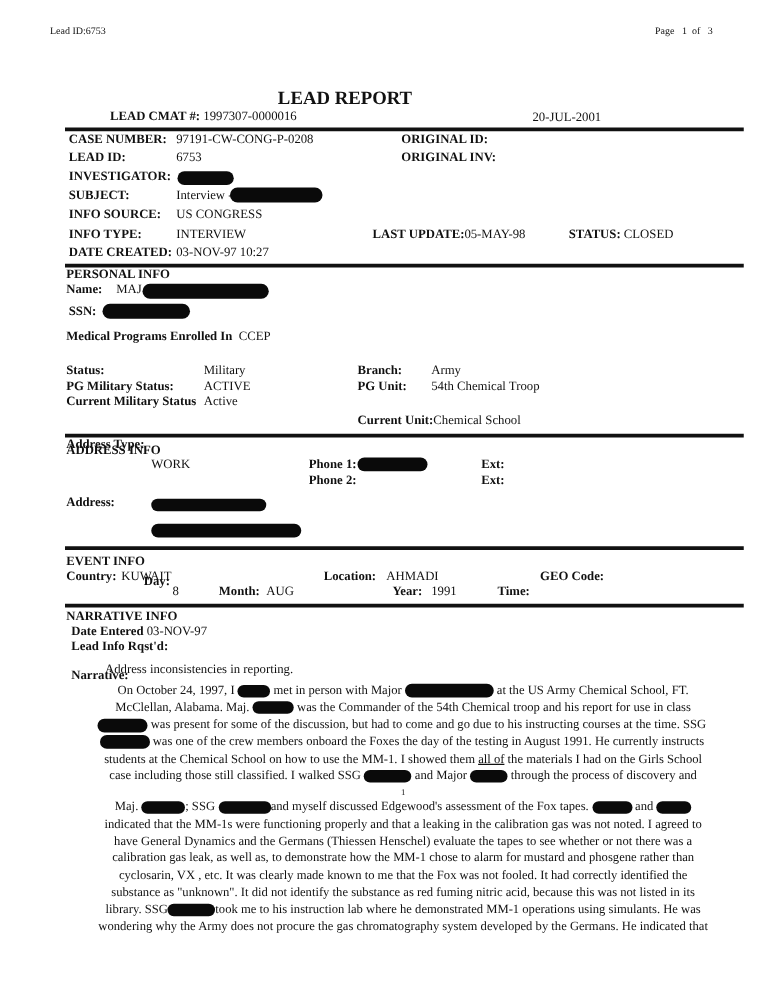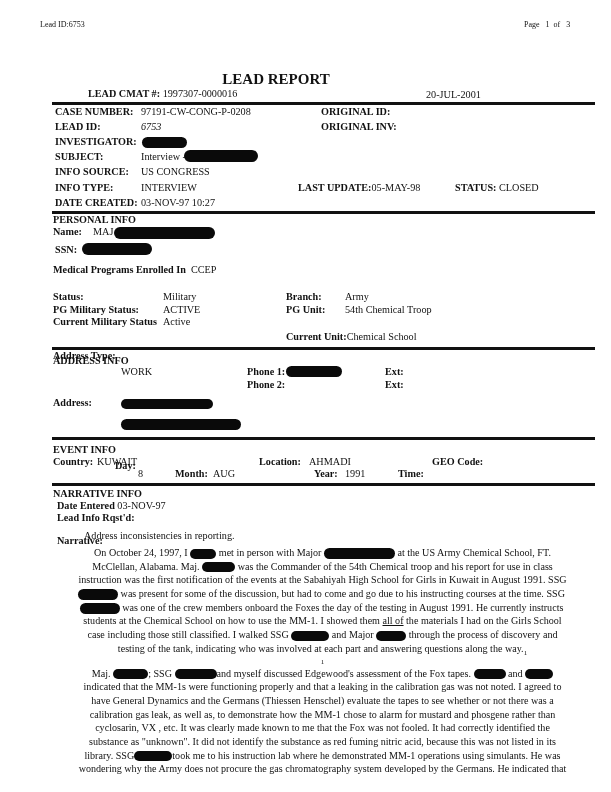--- a/index.html
+++ b/index.html
@@ -34,21 +34,21 @@
   <span>1997307-0000016</span>
 </div>
 <div class="abs t" style="left:426px;top:89px;">20-JUL-2001</div>
 <div class="rule thick" style="top:102px;"></div>
 
 <div class="abs t b" style="left:55px;top:106px;">CASE NUMBER:</div>
 <div class="abs t" style="left:141px;top:106px;">97191-CW-CONG-P-0208</div>
 <div class="abs t b" style="left:321px;top:106px;">ORIGINAL ID:</div>
 
 <div class="abs t b" style="left:55px;top:121px;text-align:center;">LEAD ID:</div>
-<div class="abs t" style="left:141px;top:121px;font-style:italic;">6753</div>
+<div class="abs t" style="left:141px;top:121px;">6753</div>
 <div class="abs t b" style="left:321px;top:121px;">ORIGINAL INV:</div>
 
 <div class="abs t b" style="left:55px;top:136px;">INVESTIGATOR:</div>
 <div class="abs redact" style="left:142px;top:137px;width:45px;height:11px;"></div>
 
 <div class="abs t b" style="left:55px;top:151px;">SUBJECT:</div>
 <div class="abs t" style="left:141px;top:151px;">Interview -</div>
 <div class="abs redact" style="left:184px;top:150px;width:74px;height:12px;"></div>
 
 <div class="abs t b" style="left:55px;top:166px;">INFO SOURCE:</div>
@@ -145,44 +145,38 @@
     <span>met in person with Major</span>
     <span class="redact" style="width:71px;height:11px;"></span>
     <span>at the US Army Chemical School, FT.</span>
   </div>
   <div class="line">
     <span>McClellan, Alabama.  Maj.</span>
     <span class="redact" style="width:33px;height:10px;"></span>
     <span>was the Commander of the 54th Chemical troop and his report for use in class</span>
   </div>
   <div class="line">
-    <span>instruction was the first notification of the events at the Sabahiyah High School for Girls in Kuwait in August 1991.  SSG</span>
-  </div>
-  <div class="line">
     <span class="redact" style="width:40px;height:11px;margin-left:-2px;"></span>
     <span>was present for some of the discussion, but had to come and go due to his instructing courses at the time.  SSG</span>
   </div>
   <div class="line">
     <span class="redact" style="width:40px;height:11px;margin-left:-2px;"></span>
     <span>was one of the crew members onboard the Foxes the day of the testing in August 1991.  He currently instructs</span>
   </div>
   <div class="line">
     <span>students at the Chemical School on how to use the MM-1.  I showed them</span>
     <span class="u">all of</span>
     <span>the materials I had on the Girls School</span>
   </div>
   <div class="line">
     <span>case including those still classified.  I walked SSG</span>
     <span class="redact" style="width:38px;height:10px;"></span>
     <span>and Major</span>
     <span class="redact" style="width:30px;height:10px;"></span>
     <span>through the process of discovery and</span>
-  </div>
-  <div class="line">
-    <span>testing of the tank, indicating who was involved at each part and answering questions along the way.</span><sub style="font-size:7px;">1</sub>
   </div>
   <div class="line" style="font-size:7px;height:11px;">
     <span>1</span>
   </div>
   <div class="line">
     <span>Maj.</span>
     <span class="redact" style="width:35px;height:10px;"></span><span>; SSG</span>
     <span class="redact" style="width:42px;height:10px;"></span><span>and myself discussed Edgewood's assessment of the Fox tapes.</span>
     <span class="redact" style="width:32px;height:10px;"></span>
     <span>and</span>

